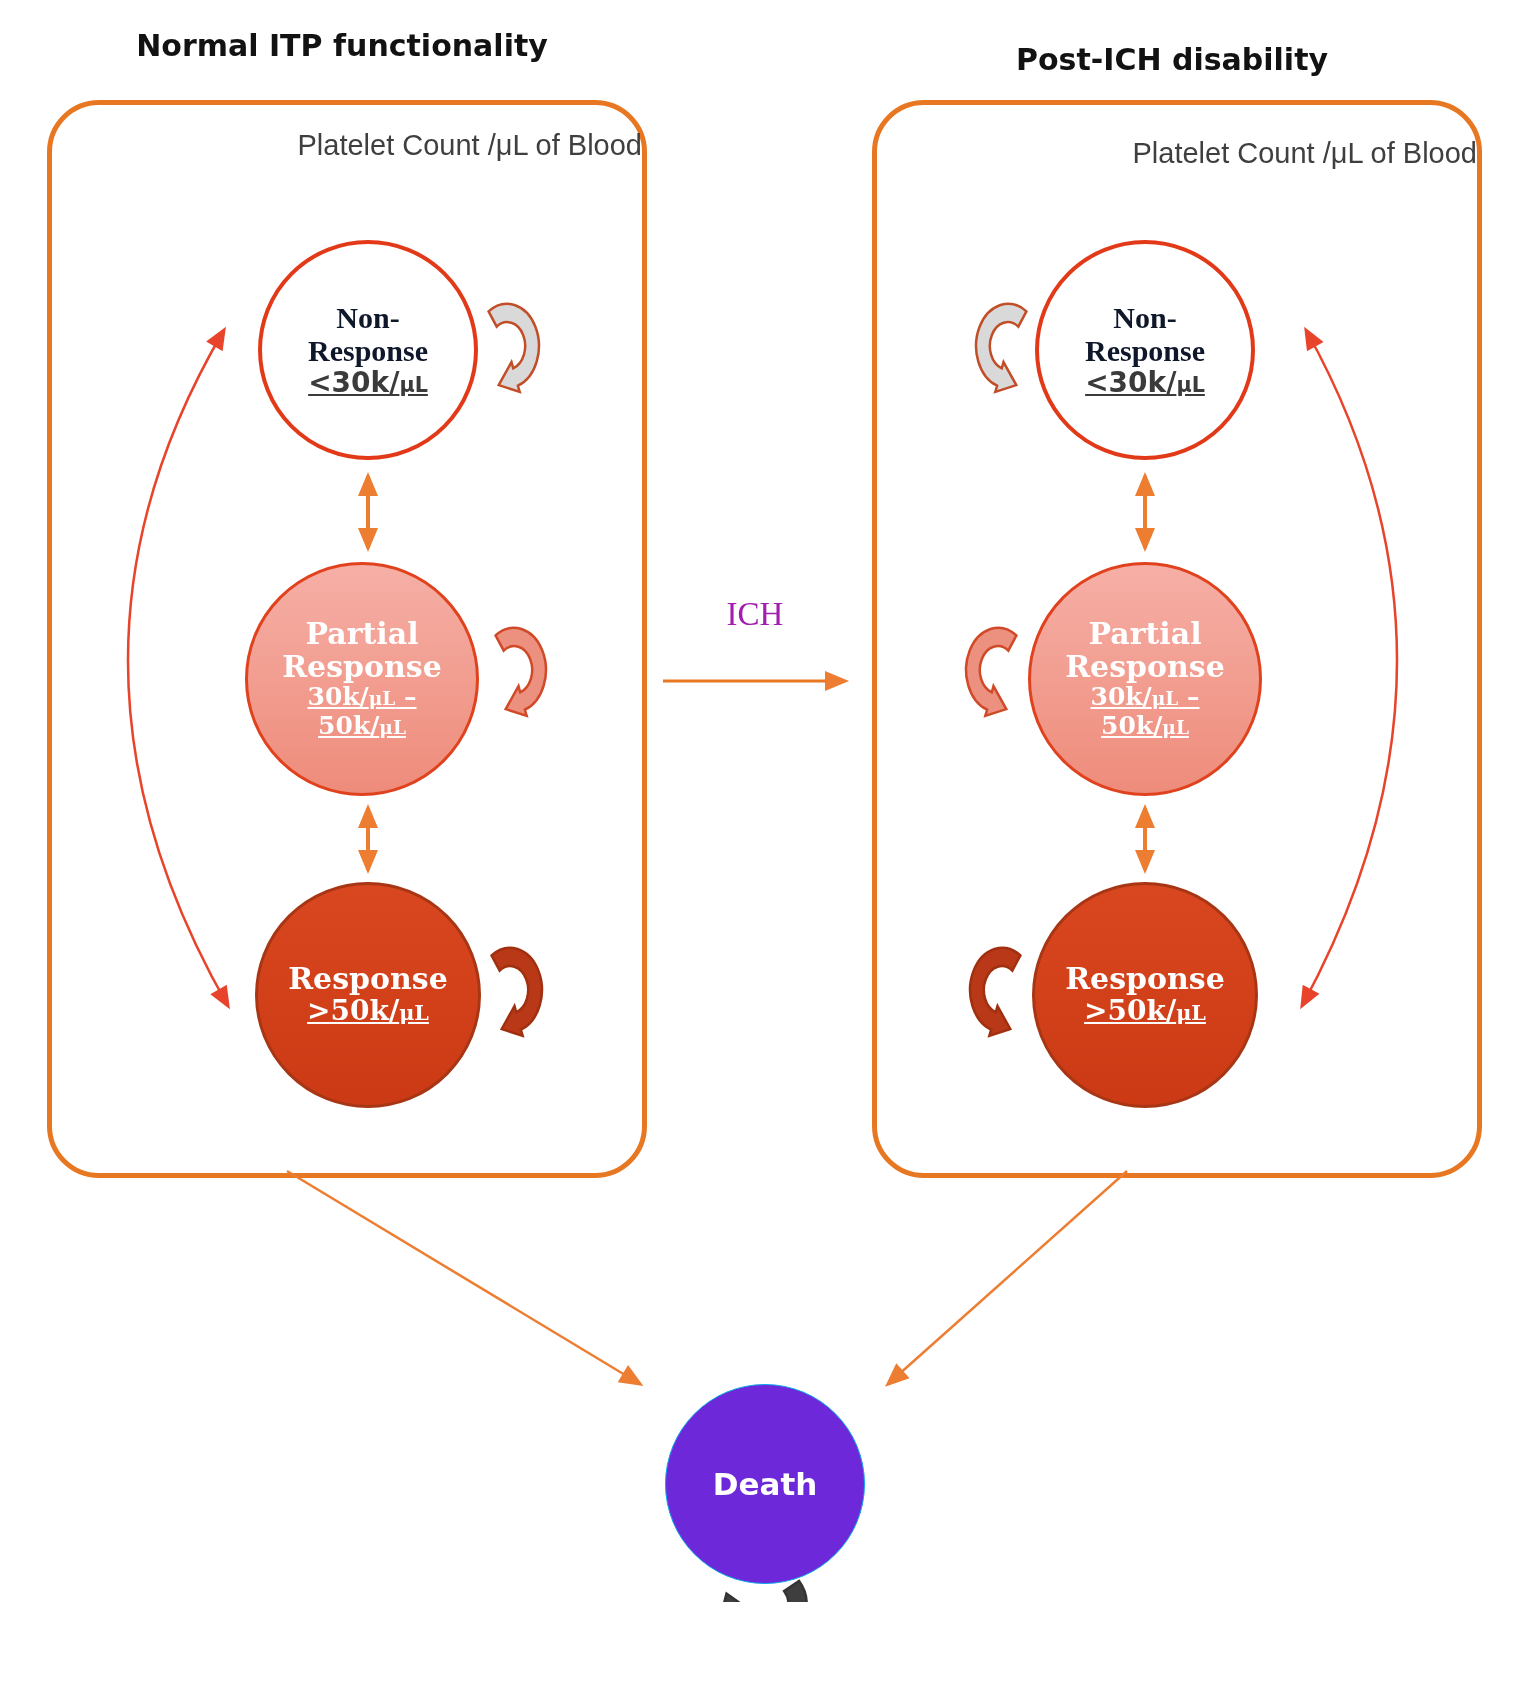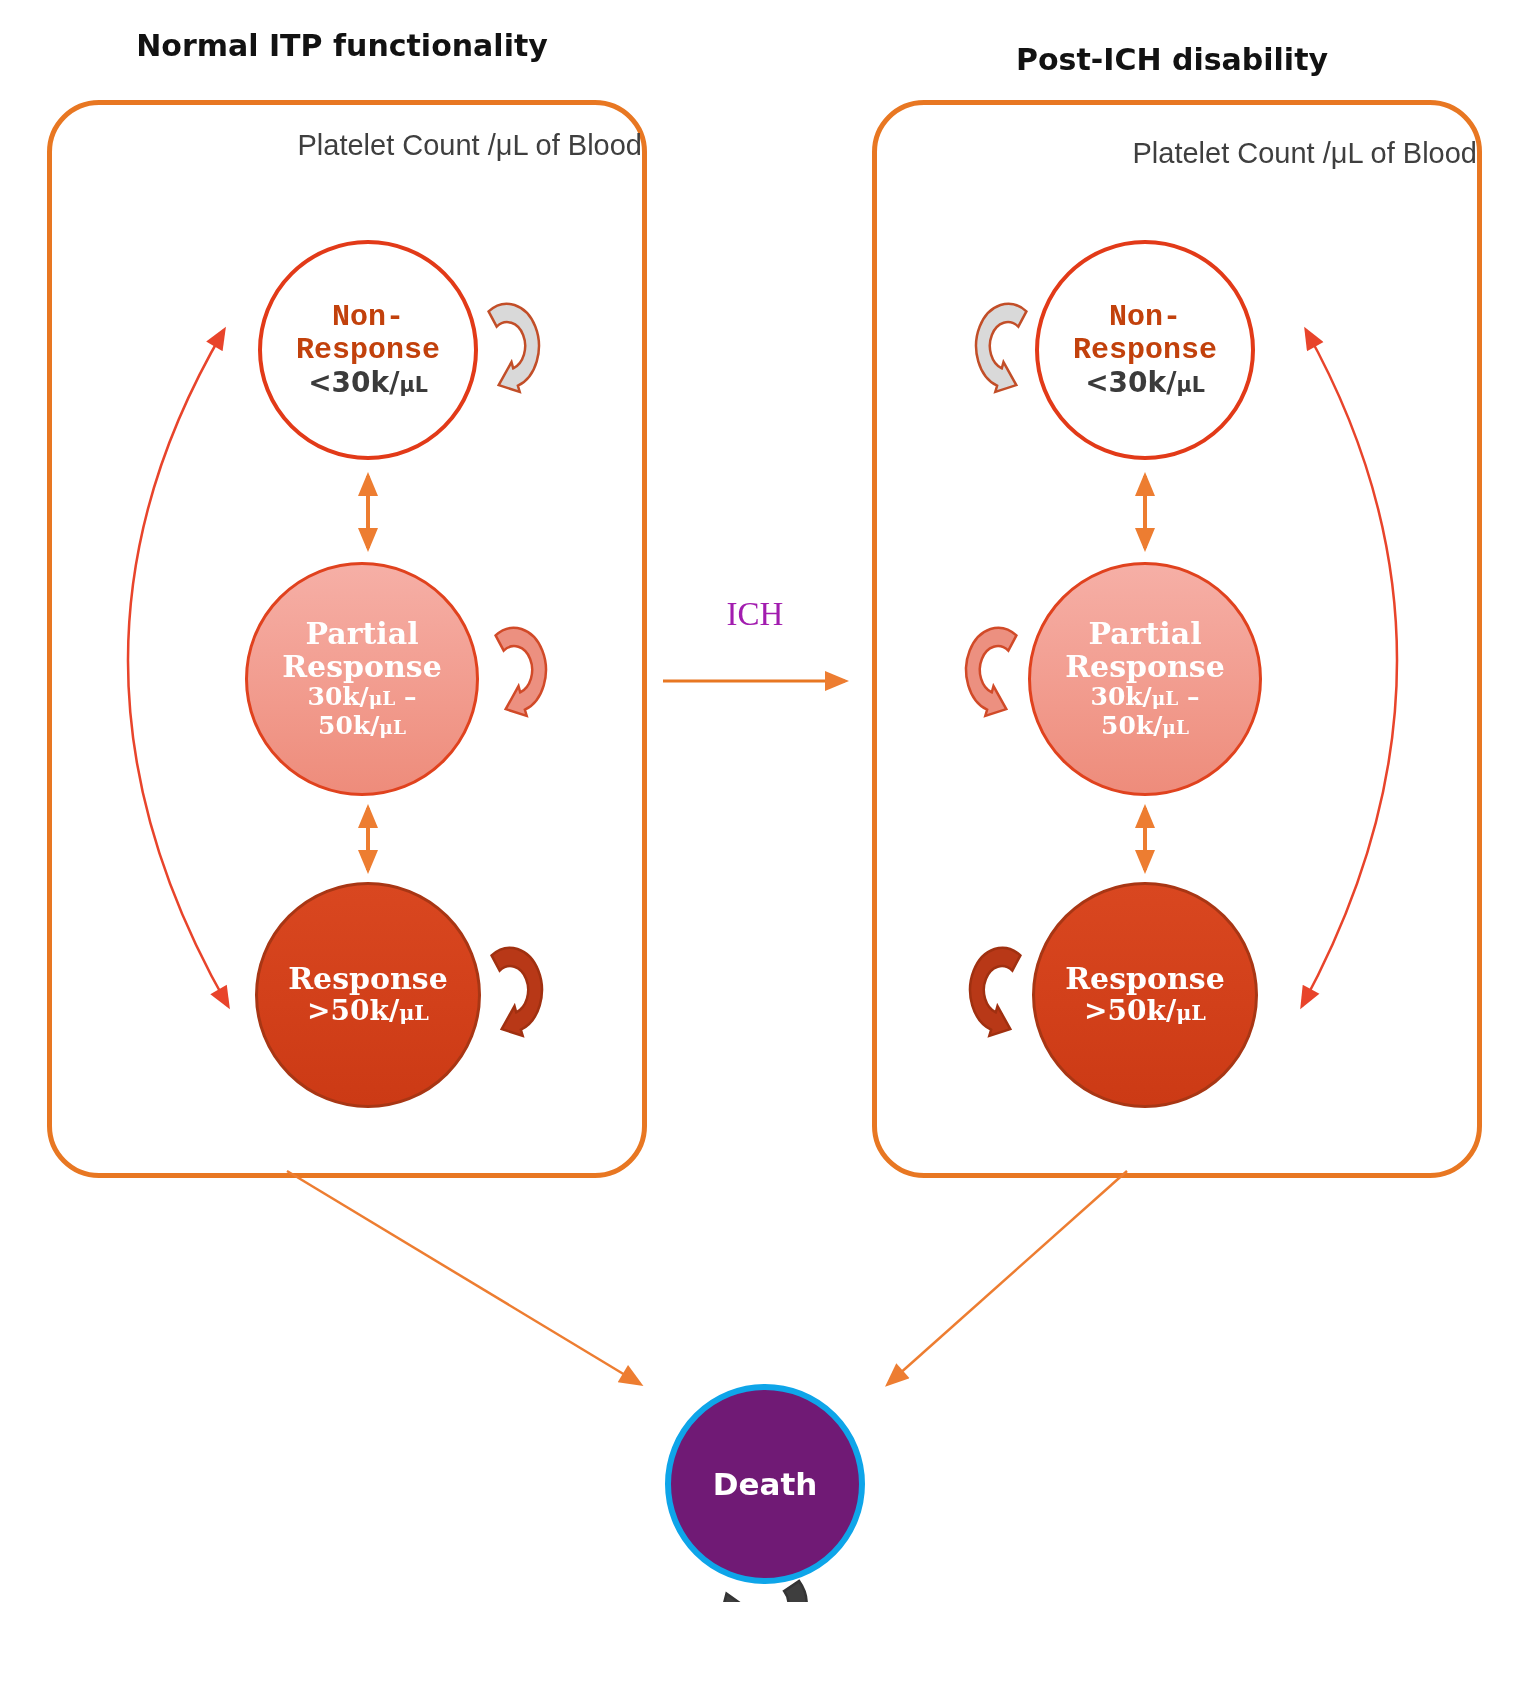--- a/index.html
+++ b/index.html
@@ -18,25 +18,25 @@
     position:absolute;width:100%;text-align:right;font-size:29px;color:#3F3F3F;
     font-family:"Liberation Sans",sans-serif;
   }
   .circle{
     position:absolute;border-radius:50%;display:flex;flex-direction:column;
     align-items:center;justify-content:center;text-align:center;box-sizing:border-box;
   }
   .nr-circle{background:#ffffff;border:4px solid #E23A18;}
   .pr-circle{background:linear-gradient(180deg,#F6AFA6 0%,#EE8C7B 100%);border:3px solid #E0421E;}
   .r-circle{background:linear-gradient(180deg,#D94720 0%,#CC3A15 100%);border:3px solid #A83614;}
-  .death-circle{background:#701a75;border:6px solid #0ea5e9;}
+  .death-circle{background:#6d28d9;border:1px solid #0ea5e9;}
   .nm{font-weight:bold;font-size:30px;line-height:1.1;}
-  .nm-dark{color:#c2410c;font-family:Liberation Mono, monospace;}
+  .nm-dark{color:#0f172a;font-family:Liberation Serif, serif;}
   .nm-light{color:#ffffff;font-family:"DejaVu Serif","Liberation Serif",serif;}
-  .rg{font-weight:bold;font-size:28px;line-height:1.15;}
+  .rg{font-weight:bold;font-size:28px;line-height:1.15;text-decoration:underline;}
   .rg-dark{color:#3B3B3B;font-family:"DejaVu Sans",sans-serif;}
   .rg-light{color:#ffffff;font-family:"DejaVu Serif","Liberation Serif",serif;}
   .rg-sm{font-size:25px;text-align:right;}
   .unit{font-size:0.74em;}
   .death-label{color:#ffffff;font-weight:bold;font-size:31px;font-family:"DejaVu Sans",sans-serif;}
   .ich-label{
     position:absolute;text-align:center;font-size:33px;color:#a21caf;
     font-family:"Liberation Serif","DejaVu Serif",serif;
   }
   .overlay{position:absolute;left:0;top:0;pointer-events:none;}

